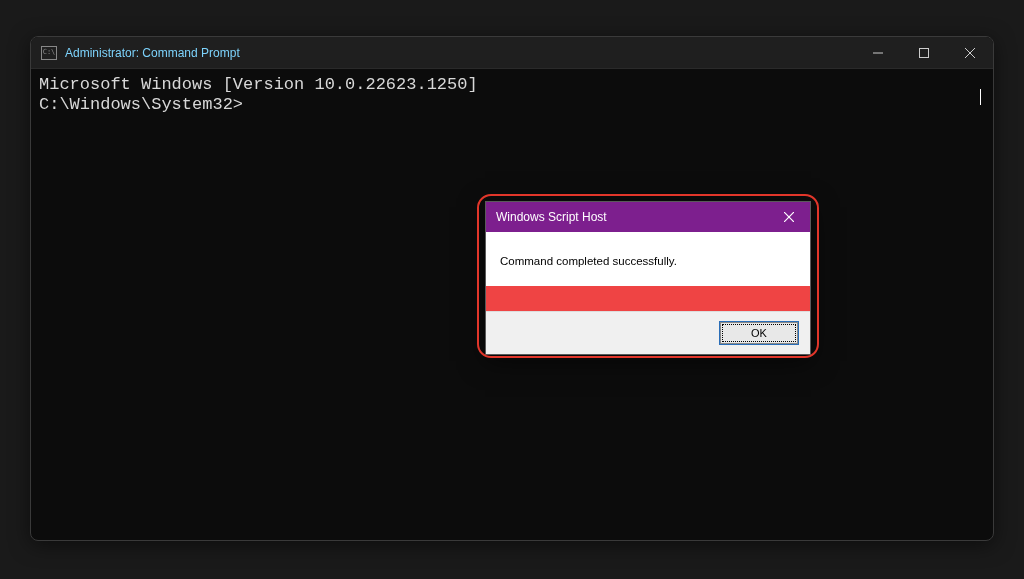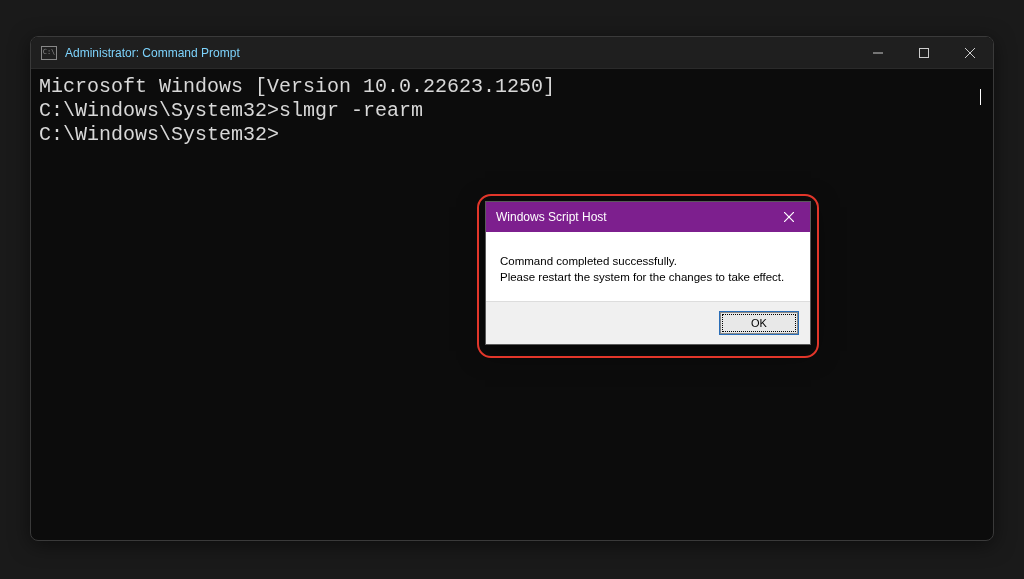--- a/index.html
+++ b/index.html
@@ -71,21 +71,21 @@
       color: #ccc;
       cursor: pointer;
     }
     .cmd-ctrl-btn svg {
       width: 10px;
       height: 10px;
     }
     .cmd-body {
       padding: 6px 8px;
       font-family: Consolas, 'Courier New', monospace;
-      font-size: 20px;
+      font-size: 17px;
       color: #d8d8d8;
       line-height: 1.2;
       position: relative;
       height: calc(100% - 32px);
     }
     .cmd-line {
       white-space: pre;
     }
     .cursor {
       position: absolute;
@@ -149,20 +149,21 @@
       font-size: 11.5px;
       color: #000;
       line-height: 1.35;
     }
     .dialog-footer {
       background: #f0f0f0;
       padding: 10px 12px;
       display: flex;
       justify-content: flex-end;
       border-top: 1px solid #ddd;
+      margin-top: 25px;
     }
     .dialog-ok {
       width: 78px;
       height: 22px;
       background: #e8e8e8;
       border: 1px solid #888;
       outline: 1px dotted #000;
       outline-offset: -3px;
       font-size: 11px;
       text-align: center;
@@ -195,39 +196,37 @@
         <svg viewBox="0 0 10 10">
             <line x1="0" y1="0" x2="10" y2="10" stroke="#ccc" stroke-width="1"></line>
             <line x1="10" y1="0" x2="0" y2="10" stroke="#ccc" stroke-width="1"></line>
           </svg>
       </div>
     </div>
   </div>
   <div class="cmd-body">
     <div class="cmd-line">Microsoft Windows [Version 10.0.22623.1250]</div>
     <div class="cmd-line"></div>
-    <div class="cmd-line">C:\Windows\System32&gt;slmgr -rearm</div>
     <div class="cmd-line"></div>
     <div class="cmd-line">C:\Windows\System32&gt;</div>
     <div class="cursor"></div>
   </div>
 </div>
 
 <div class="dialog">
   <div class="dialog-titlebar">
     <div class="dialog-title">Windows Script Host</div>
     <div class="dialog-close">
       <svg viewBox="0 0 10 10">
           <line x1="0" y1="0" x2="10" y2="10" stroke="#fff" stroke-width="1.2"></line>
           <line x1="10" y1="0" x2="0" y2="10" stroke="#fff" stroke-width="1.2"></line>
         </svg>
     </div>
   </div>
   <div class="dialog-body">
     <div>Command completed successfully.</div>
-    <div>Please restart the system for the changes to take effect.</div>
   </div>
   <div class="dialog-footer">
     <div class="dialog-ok">OK</div>
   </div>
 </div>
 
 <div class="dialog-highlight"></div>
 
 </body></html>

